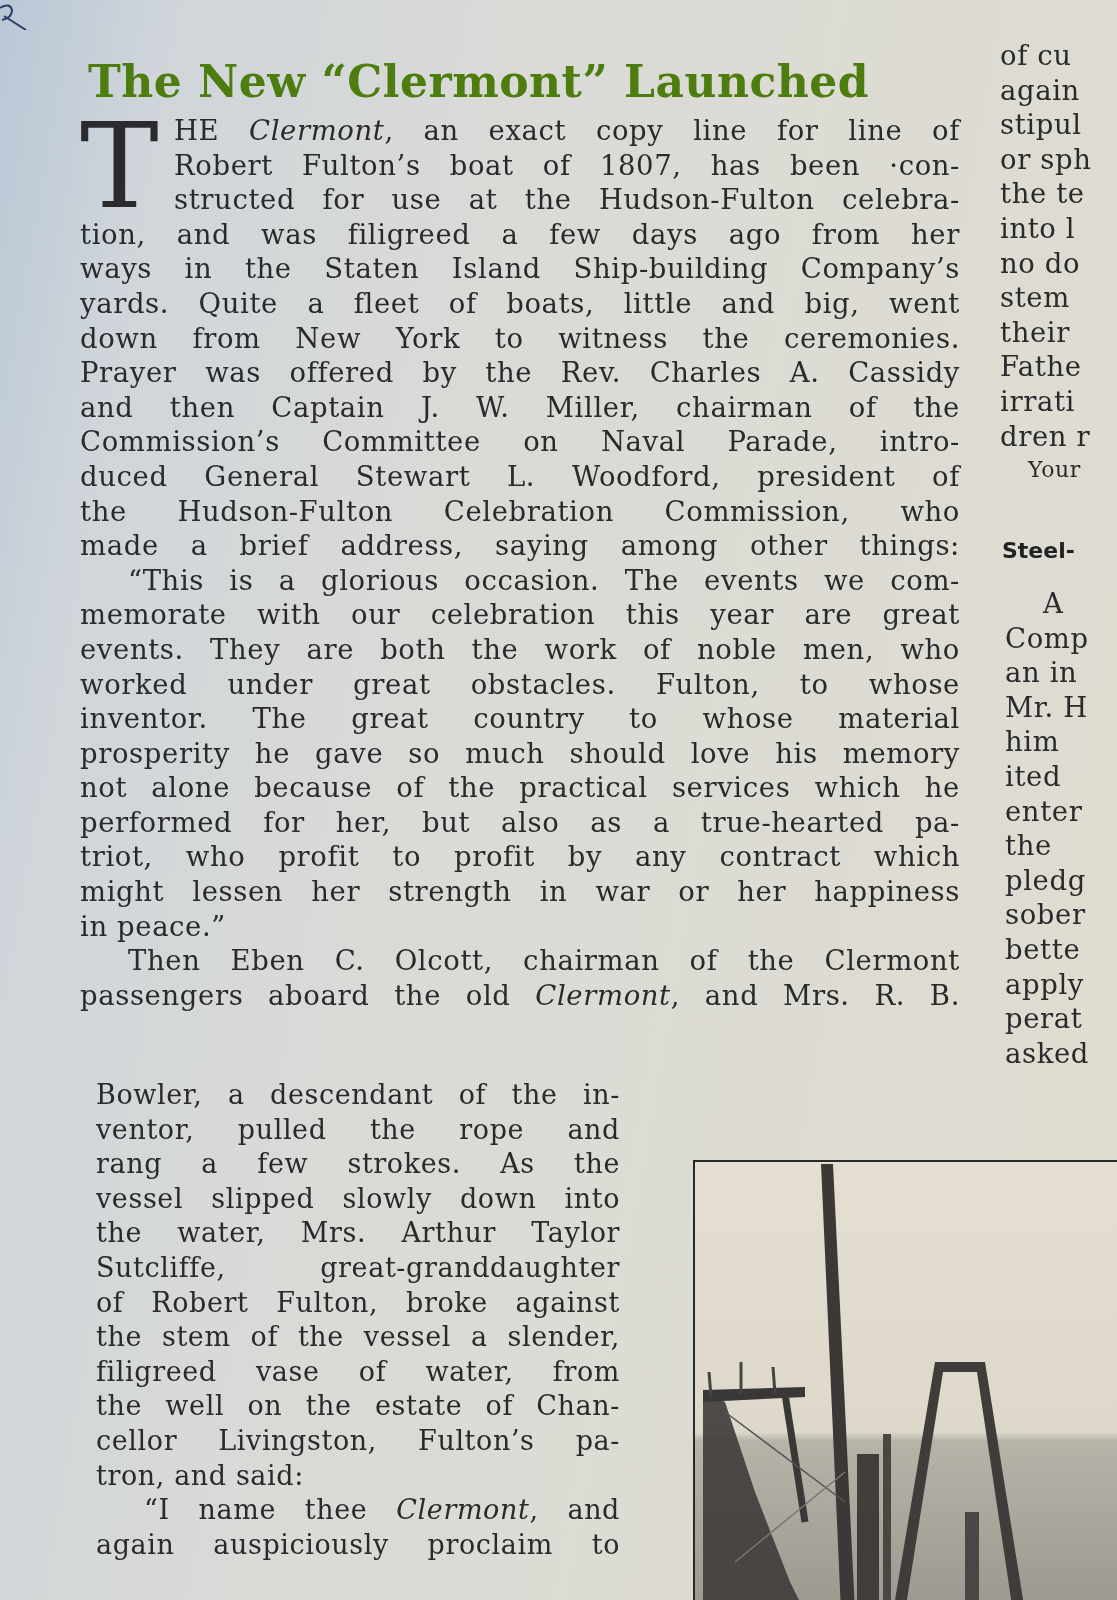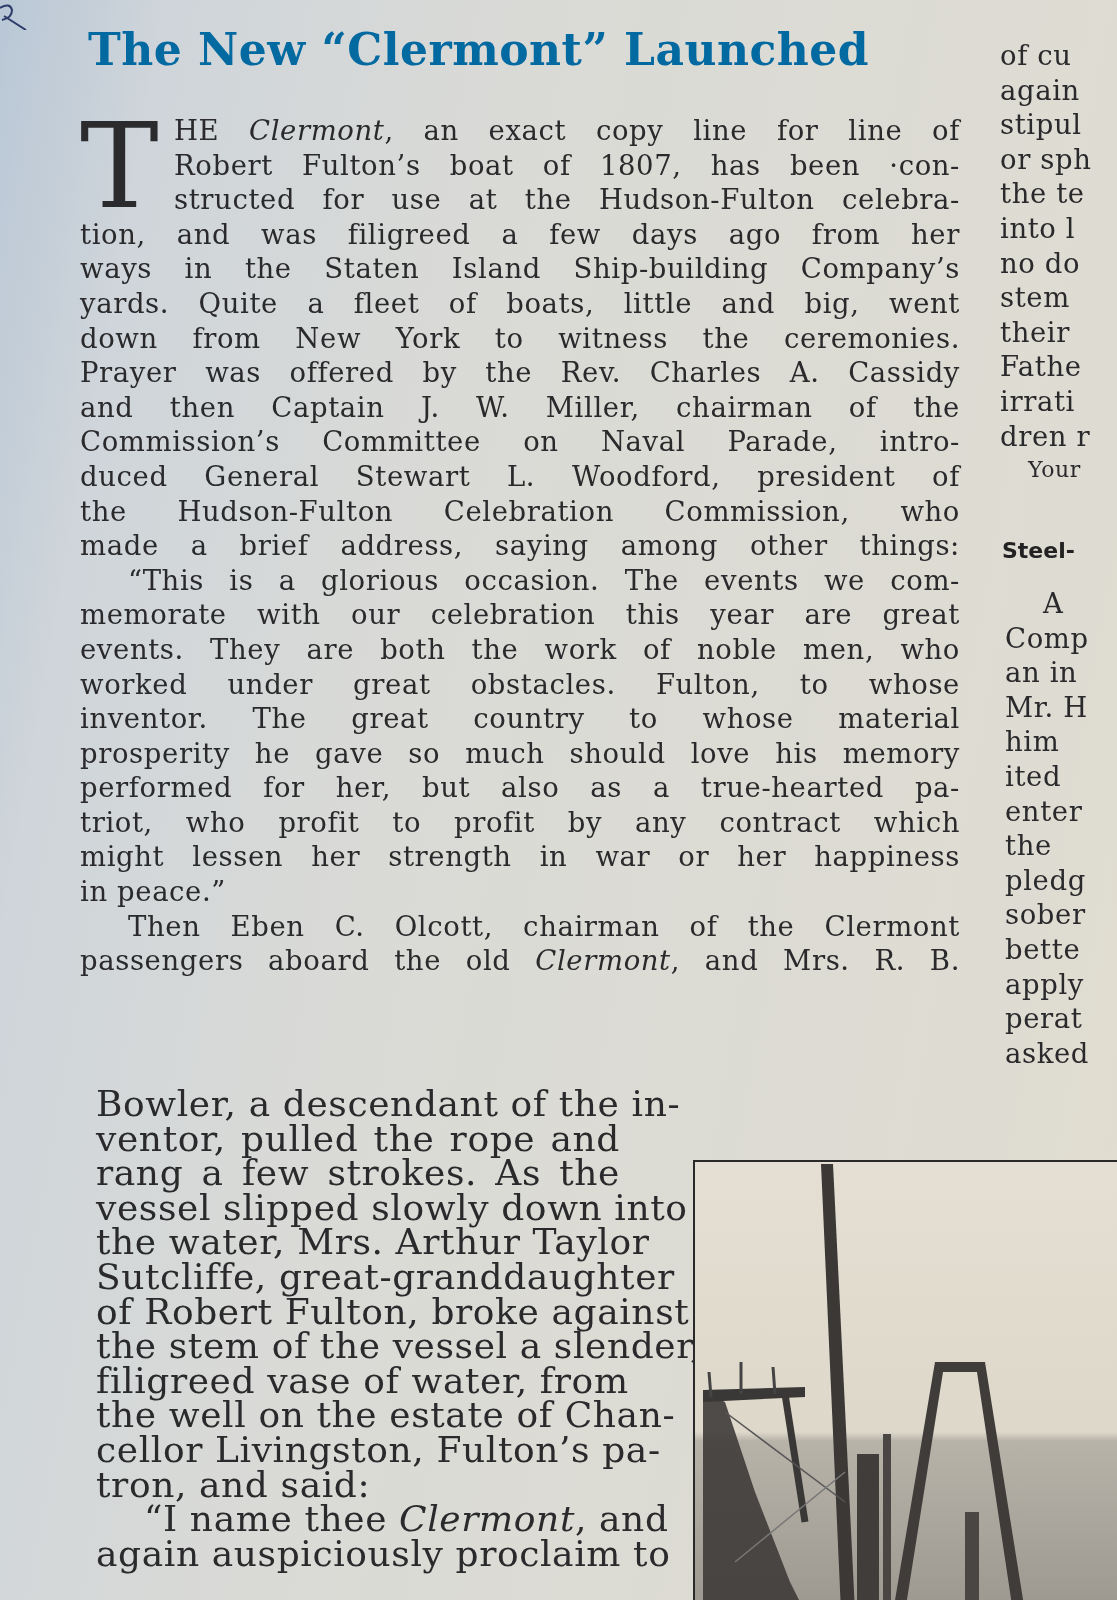--- a/index.html
+++ b/index.html
@@ -7,43 +7,43 @@
       width: 1117px; height: 1600px; overflow: hidden; position: relative;
       background: linear-gradient(100deg, #b9c7d6 0%, #cfd5da 12%, #d9dad7 35%, #dcdbd4 60%, #dedcd2 85%, #e2ddcf 100%);
       font-family: "DejaVu Serif", "Liberation Serif", serif;
       color: #2a2a2c;
     }
     .page { position: absolute; inset: 0; }
     .pen-mark {
       position: absolute; left: 0; top: 0; width: 30px; height: 30px;
     }
     .headline {
-      position: absolute; left: 88px; top: 24px;
+      position: absolute; left: 88px; top: 56px;
       font-family: "DejaVu Serif", serif; font-weight: bold;
-      font-size: 44px; letter-spacing: 0.5px; color: #0369a1;
+      font-size: 44px; letter-spacing: 0.5px; color: #4d7c0f;
       white-space: nowrap; margin: 0;
     }
     .col-main {
       position: absolute; left: 80px; top: 113px; width: 880px;
       font-size: 27.5px; line-height: 34.6px; letter-spacing: 0.6px;
     }
     .line { display: block; white-space: nowrap; text-align: justify; text-align-last: justify; height: 34.6px; }
     .line.last { text-align-last: left; }
     .line.indent { padding-left: 48px; }
     .dropcap-wrap { position: relative; }
     .dropcap {
       position: absolute; left: 0; top: 8px;
       font-size: 118px; line-height: 90px; font-family: "DejaVu Serif", serif;
       color: #2b2b2e;
     }
     .line.cap { padding-left: 94px; }
     .italic { font-style: italic; }
     .col-narrow {
       position: absolute; left: 96px; top: 1078px; width: 524px;
-      font-size: 36px; line-height: 34.6px; letter-spacing: 0.6px; margin-top: 9px;
+      font-size: 27px; line-height: 34.6px; letter-spacing: 0.6px;
     }
     .col-right {
       position: absolute; left: 1000px; top: 38px; width: 140px;
       font-size: 27.5px; line-height: 34.3px; letter-spacing: 0.6px; overflow: hidden;
     }
     .col-right .line { text-align: left; text-align-last: left; }
     .col-right .sig { font-size: 22px; padding-left: 28px; }
     .subhead {
       position: absolute; left: 1002px; top: 538px;
       font-family: "DejaVu Sans", "Liberation Sans", sans-serif; font-weight: bold;
@@ -91,20 +91,21 @@
       <span class="line">the Hudson-Fulton Celebration Commission, who</span>
       <span class="line">made a brief address, saying among other things:</span>
     </div>
     <div>
       <span class="line indent">“This is a glorious occasion.  The events we com-</span>
       <span class="line">memorate with our celebration this year are great</span>
       <span class="line">events.  They are both the work of noble men, who</span>
       <span class="line">worked under great obstacles.  Fulton, to whose</span>
       <span class="line">inventor.  The great country to whose material</span>
       <span class="line">prosperity he gave so much should love his memory</span>
+      <span class="line">not alone because of the practical services which he</span>
       <span class="line">performed for her, but also as a true-hearted pa-</span>
       <span class="line">triot, who profit to profit by any contract which</span>
       <span class="line">might lessen her strength in war or her happiness</span>
       <span class="line last">in peace.”</span>
     </div>
     <div>
       <span class="line indent">Then Eben C. Olcott, chairman of the Clermont</span>
       <span class="line"><span>passengers aboard the old </span><span class="italic">Clermont</span><span>, and Mrs. R. B.</span></span>
     </div>
   </div>

